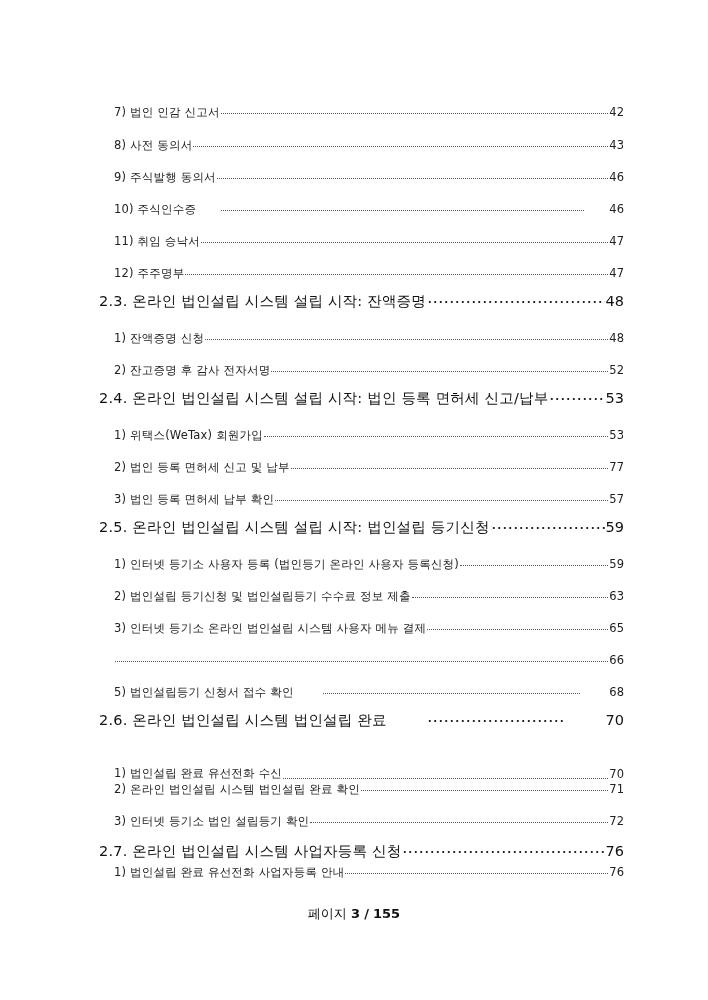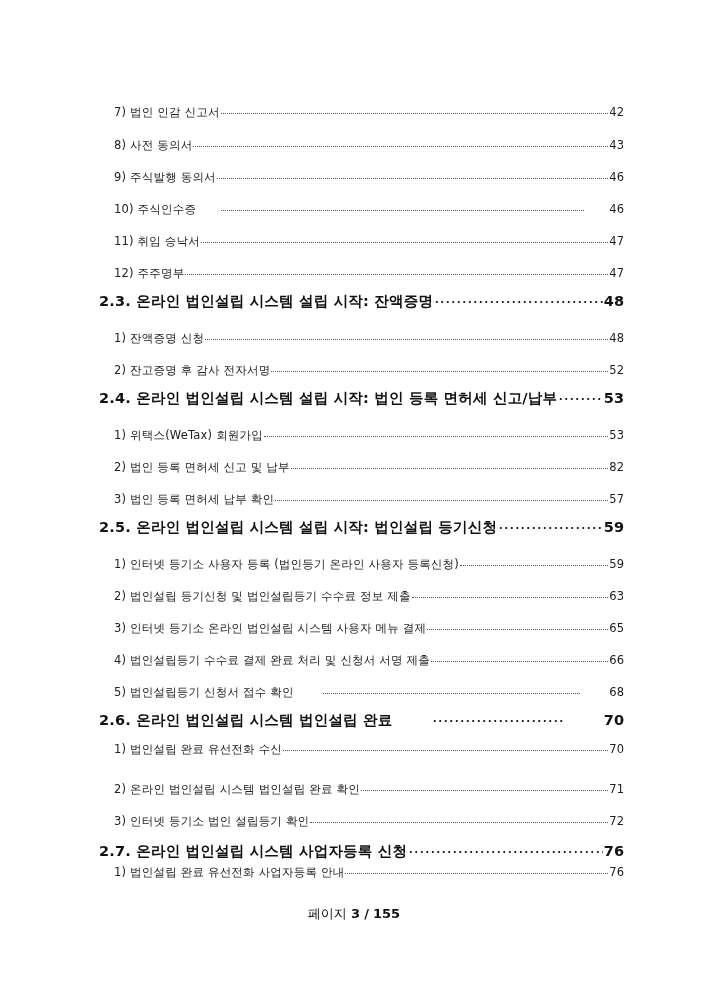--- a/index.html
+++ b/index.html
@@ -30,21 +30,21 @@
     .toc-row.sub {
       left: 114px;
       width: 510px;
       font-size: 11.5px;
       color: #222;
     }
     .toc-row.sec {
       left: 99px;
       width: 525px;
       font-size: 14.5px;
-      font-weight: bold;
+      font-weight: normal;
       color: #111;
     }
     .toc-label {
       flex: 0 0 auto;
       letter-spacing: 0.2px;
     }
     .toc-dots {
       flex: 1 1 auto;
       overflow: hidden;
       margin: 0 1px;
@@ -140,21 +140,21 @@
       <span class="toc-page">53</span>
     </div>
     <div class="toc-row sub" style="top: 427px;">
       <span class="toc-label">1) 위택스(WeTax) 회원가입</span>
       <span class="toc-dots"></span>
       <span class="toc-page">53</span>
     </div>
     <div class="toc-row sub" style="top: 459px;">
       <span class="toc-label">2) 법인 등록 면허세 신고 및 납부</span>
       <span class="toc-dots"></span>
-      <span class="toc-page">82</span>
+      <span class="toc-page">77</span>
     </div>
     <div class="toc-row sub" style="top: 491px;">
       <span class="toc-label">3) 법인 등록 면허세 납부 확인</span>
       <span class="toc-dots"></span>
       <span class="toc-page">57</span>
     </div>
     <div class="toc-row sec" style="top: 517px;">
       <span class="toc-label">2.5. 온라인 법인설립 시스템 설립 시작: 법인설립 등기신청</span>
       <span class="toc-dots"></span>
       <span class="toc-page">59</span>
@@ -168,35 +168,34 @@
       <span class="toc-label">2) 법인설립 등기신청 및 법인설립등기 수수료 정보 제출</span>
       <span class="toc-dots"></span>
       <span class="toc-page">63</span>
     </div>
     <div class="toc-row sub" style="top: 620px;">
       <span class="toc-label">3) 인터넷 등기소 온라인 법인설립 시스템 사용자 메뉴 결제</span>
       <span class="toc-dots"></span>
       <span class="toc-page">65</span>
     </div>
     <div class="toc-row sub" style="top: 652px;">
-      <span class="toc-label">4) 법인설립등기 수수료 결제 완료 처리 및 신청서 서명 제출</span>
       <span class="toc-dots"></span>
       <span class="toc-page">66</span>
     </div>
     <div class="toc-row sub" style="top: 684px; gap: 28px;">
       <span class="toc-label">5) 법인설립등기 신청서 접수 확인</span>
       <span class="toc-dots"></span>
       <span class="toc-page">68</span>
     </div>
     <div class="toc-row sec" style="top: 710px; gap: 39px;">
       <span class="toc-label">2.6. 온라인 법인설립 시스템 법인설립 완료</span>
       <span class="toc-dots"></span>
       <span class="toc-page">70</span>
     </div>
-    <div class="toc-row sub" style="top: 741px;">
+    <div class="toc-row sub" style="top: 766px; align-items: flex-end;">
       <span class="toc-label">1) 법인설립 완료 유선전화 수신</span>
       <span class="toc-dots"></span>
       <span class="toc-page">70</span>
     </div>
     <div class="toc-row sub" style="top: 781px;">
       <span class="toc-label">2) 온라인 법인설립 시스템 법인설립 완료 확인</span>
       <span class="toc-dots"></span>
       <span class="toc-page">71</span>
     </div>
     <div class="toc-row sub" style="top: 813px;">

